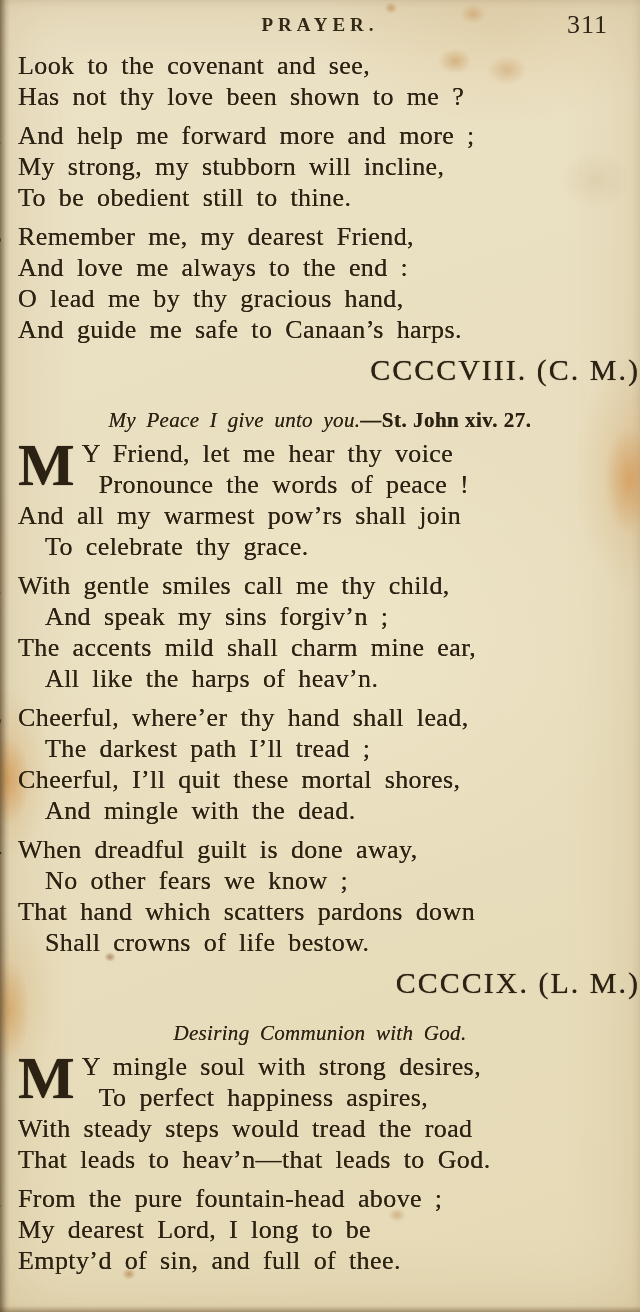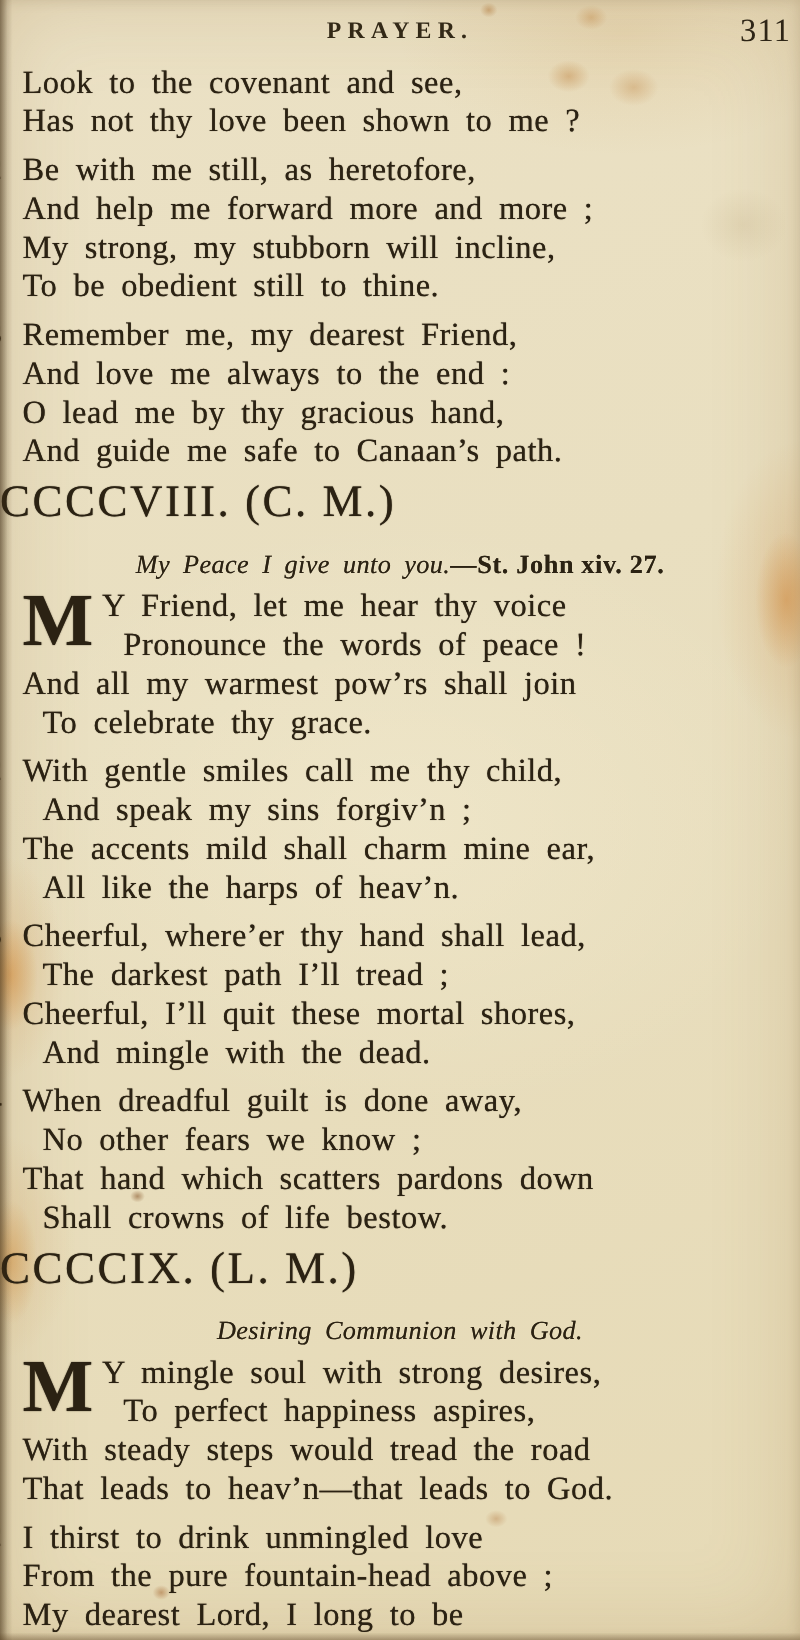--- a/index.html
+++ b/index.html
@@ -37,47 +37,47 @@
     z-index:5;pointer-events:none;
   }
   .stain{position:absolute;border-radius:50%;pointer-events:none;z-index:2;}
 
   .header{position:relative;padding-top:14px;height:36px;z-index:3;}
   .running-head{
     text-align:center;font-size:19px;font-weight:bold;letter-spacing:5px;
     color:#332917;
   }
   .page-num{
-    position:absolute;right:7px;top:10px;font-size:26px;letter-spacing:1px;
+    position:absolute;right:32px;top:10px;font-size:26px;letter-spacing:1px;
     color:#2e2516;
   }
 
   .sections{position:relative;z-index:3;}
   .stanzas{padding-left:18px;}
   .stanza{position:relative;margin-bottom:8px;}
   .line{
     font-size:26px;line-height:31px;white-space:nowrap;
     letter-spacing:0.4px;word-spacing:6px;
     text-shadow:0 0 0.6px rgba(43,34,19,0.85);
   }
-  .ind1{margin-left:16px;}
+  .ind1{margin-left:27px;}
   .vnum{
     position:absolute;left:-29px;top:0;
     font-size:25px;line-height:31px;
     text-shadow:0 0 0.6px rgba(43,34,19,0.85);
   }
   .dcrow{display:flex;align-items:flex-start;}
   .dropcap{
     font-size:60px;line-height:54px;font-weight:bold;
     margin-right:7px;letter-spacing:0;
     text-shadow:0 0 1px rgba(43,34,19,0.9);
   }
   .dcind{margin-left:17px;}
   .hymn-heading{
-    text-align:left;font-size:36px;letter-spacing:2px;
+    text-align:right;font-size:30px;letter-spacing:2px;
     line-height:34px;margin-top:7px;
     text-shadow:0 0 0.8px rgba(43,34,19,0.9);
   }
   .epigraph{
     text-align:center;font-size:21px;line-height:26px;margin-bottom:5px;
     white-space:nowrap;
     text-shadow:0 0 0.5px rgba(43,34,19,0.8);
     margin-top:20px;
   }
   .epigraph .it{font-style:italic;letter-spacing:0.3px;word-spacing:5px;}
@@ -108,31 +108,30 @@
   </div>
 
   <div class="sections">
       <div class="stanzas">
         <div class="stanza">
           <div class="line">Look to the covenant and see,</div>
           <div class="line">Has not thy love been shown to me ?</div>
         </div>
         <div class="stanza">
           <span class="vnum">2</span>
-          <div class="line">Be with me still, as heretofore,</div>
           <div class="line">And help me forward more and more ;</div>
           <div class="line">My strong, my stubborn will incline,</div>
           <div class="line">To be obedient still to thine.</div>
         </div>
         <div class="stanza">
           <span class="vnum">3</span>
           <div class="line">Remember me, my dearest Friend,</div>
           <div class="line">And love me always to the end :</div>
           <div class="line">O lead me by thy gracious hand,</div>
-          <div class="line">And guide me safe to Canaan’s path.</div>
+          <div class="line">And guide me safe to Canaan’s harps.</div>
         </div>
       </div>
       <div class="hymn-heading">CCCCVIII. (C. M.)</div>
       <div class="epigraph"><span class="it">My Peace I give unto you.</span><span class="ref">—St. John xiv. 27.</span></div>
       <div class="stanzas">
         <div class="stanza">
           <span class="vnum">1</span>
           <div class="dcrow">
             <span class="dropcap">M</span>
             <div class="dclines">
@@ -175,20 +174,19 @@
             <div class="dclines">
               <div class="line">Y mingle soul with strong desires,</div>
               <div class="line dcind">To perfect happiness aspires,</div>
             </div>
           </div>
           <div class="line">With steady steps would tread the road</div>
           <div class="line">That leads to heav’n—that leads to God.</div>
         </div>
         <div class="stanza">
           <span class="vnum">2</span>
-          <div class="line">I thirst to drink unmingled love</div>
           <div class="line">From the pure fountain-head above ;</div>
           <div class="line">My dearest Lord, I long to be</div>
           <div class="line">Empty’d of sin, and full of thee.</div>
         </div>
       </div>
     </div>
 </div>
 
 </body></html>

